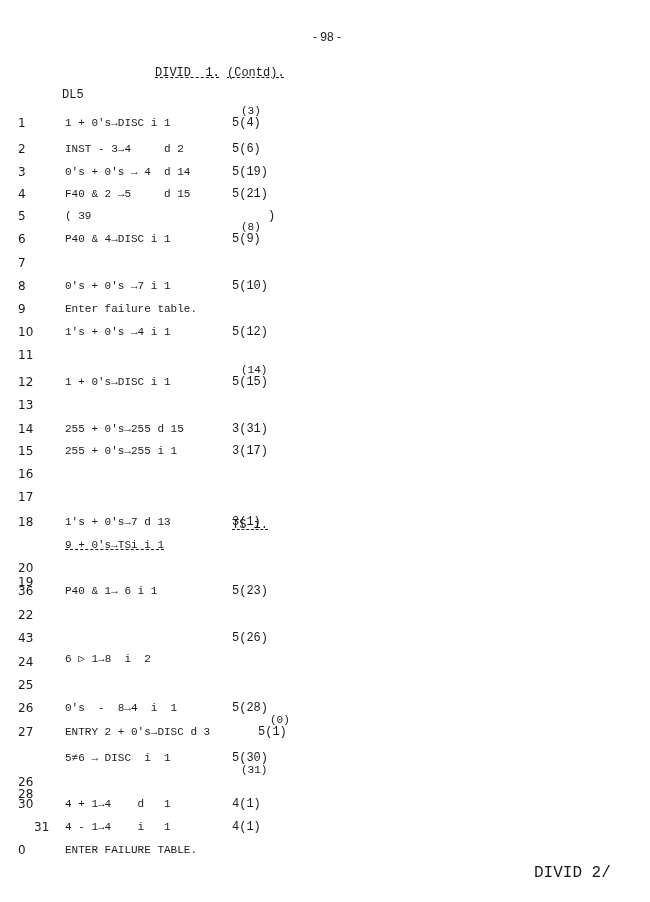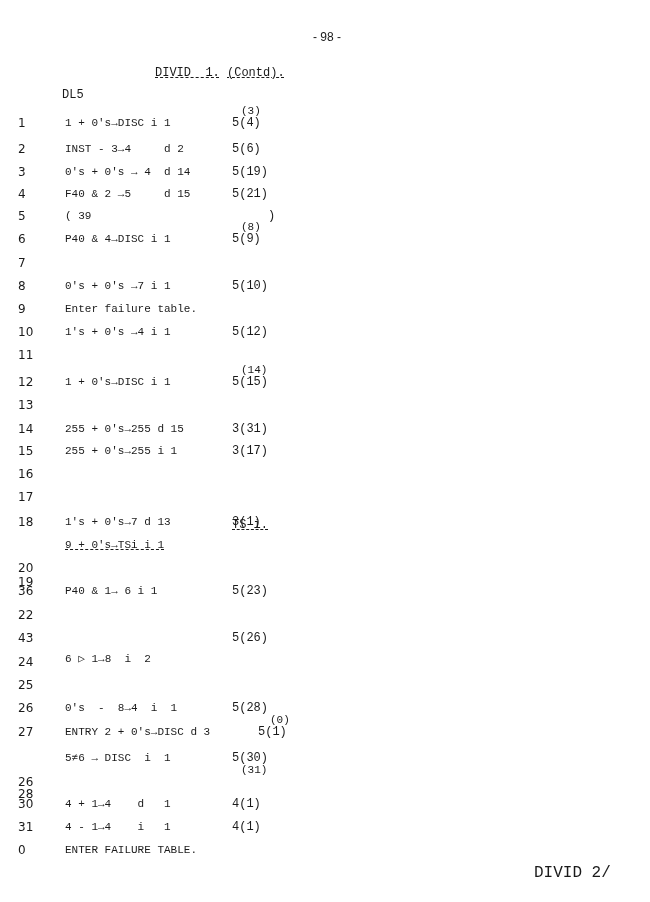--- a/index.html
+++ b/index.html
@@ -120,21 +120,21 @@
     <div class="abs lnum" style="top: 751px; margin-top: 36px;">28</div>
     <div class="abs instr" style="top: 751px;">5≠6 → DISC  i  1</div>
     <div class="abs ref" style="top: 751px;">5(30)</div>
     <div class="abs small" style="left: 241px; top: 763px;">(31)</div>
     <div class="abs lnum" style="top: 775px;">26</div>
     <div class="abs instr" style="top: 775px;"></div>
     <div class="abs ref" style="top: 775px;"></div>
     <div class="abs lnum" style="top: 797px;">30</div>
     <div class="abs instr" style="top: 797px;">4 + 1→4    d   1</div>
     <div class="abs ref" style="top: 797px;">4(1)</div>
-    <div class="abs lnum" style="top: 820px;">31</div>
+    <div class="abs lnum" style="top: 820px; margin-left: 16px;">31</div>
     <div class="abs instr" style="top: 820px;">4 - 1→4    i   1</div>
     <div class="abs ref" style="top: 820px;">4(1)</div>
     <div class="abs lnum" style="top: 843px;">0</div>
     <div class="abs instr" style="top: 843px;">ENTER FAILURE TABLE.</div>
     <div class="abs ref" style="top: 843px;"></div>
   </div>
 
 <div class="abs footer">DIVID 2/</div>
 
 </body></html>

